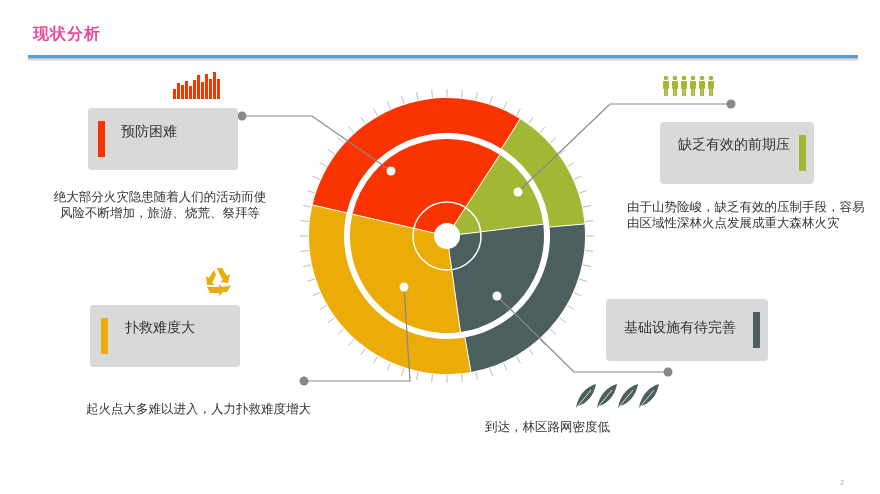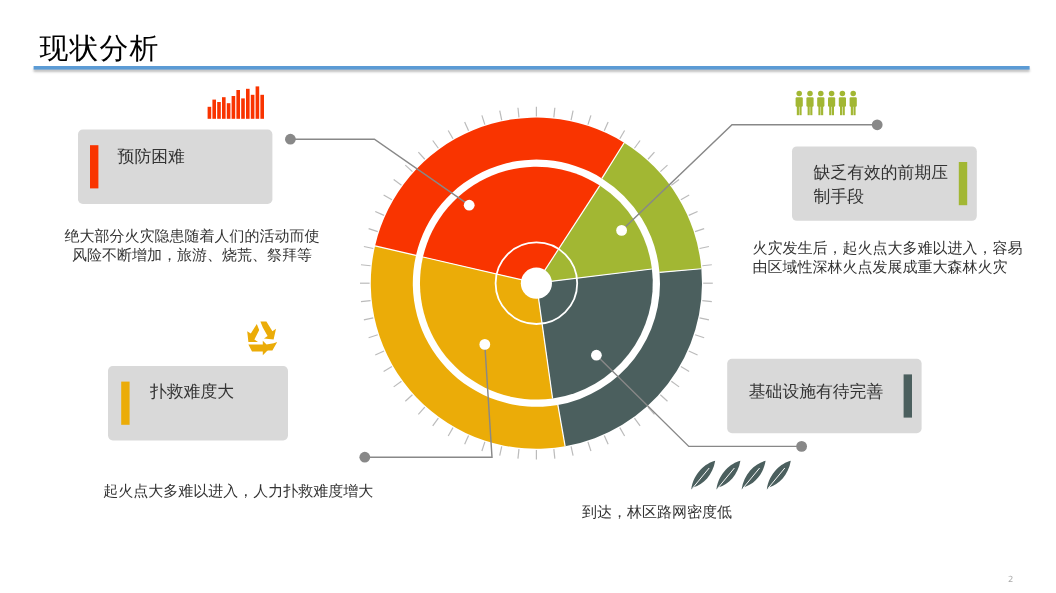--- a/index.html
+++ b/index.html
@@ -1,18 +1,18 @@
 <!DOCTYPE html>
 <html><head>
 <meta charset="utf-8">
 <style>
   html,body{margin:0;padding:0;}
   body{width:880px;height:494px;background:#ffffff;position:relative;overflow:hidden;
        font-family:"DejaVu Sans","Liberation Sans",sans-serif;color:#333;}
-  .title{position:absolute;left:33px;top:24px;font-size:24px;font-weight:normal;color:#000000;letter-spacing:1px;}
+  .title{position:absolute;left:33px;top:24px;font-size:16px;font-weight:bold;color:#ec4899;letter-spacing:1px;}
   .title-rule{position:absolute;left:28px;top:55px;width:830px;height:3px;background:#5b9bd5;
        box-shadow:0 2px 2px rgba(0,0,0,0.25);}
   .card{position:absolute;background:#d9d9d9;border-radius:4px;}
   .card .bar{position:absolute;width:7px;}
   .card .label{position:absolute;font-size:14px;color:#333;line-height:20px;}
   .desc{position:absolute;font-size:12.5px;color:#333;line-height:16px;}
   .pagenum{position:absolute;left:840px;top:479px;font-size:7px;color:#aaa;}
   svg.overlay{position:absolute;left:0;top:0;}
 </style>
 </head>
@@ -197,38 +197,37 @@
       <path d="M577,407 L591,390" stroke="#ffffff" stroke-width="0.8" fill="none"></path>
       <path d="M597,408 C599,394 609,386 617,384 C615,396 607,404 599,406 Z"></path>
       <path d="M598,407 L612,390" stroke="#ffffff" stroke-width="0.8" fill="none"></path>
       <path d="M618,408 C620,394 630,386 638,384 C636,396 628,404 620,406 Z"></path>
       <path d="M619,407 L633,390" stroke="#ffffff" stroke-width="0.8" fill="none"></path>
       <path d="M639,408 C641,394 651,386 659,384 C657,396 649,404 641,406 Z"></path>
       <path d="M640,407 L654,390" stroke="#ffffff" stroke-width="0.8" fill="none"></path>
     </g>
 </svg>
 
-<div class="card" style="left:65px;top:108px;width:162px;height:62px;">
+<div class="card" style="left:88px;top:108px;width:150px;height:62px;">
   <div class="bar" style="left:10px;top:13px;height:36px;background:#f93400;"></div>
   <div class="label" style="left:33px;top:13px;">预防困难</div>
 </div>
 <div class="desc" style="left:35px;top:189px;width:250px;text-align:center;">
   <div>绝大部分火灾隐患随着人们的活动而使</div>
   <div>风险不断增加，旅游、烧荒、祭拜等</div>
 </div>
 
 <div class="card" style="left:660px;top:122px;width:154px;height:62px;">
   <div class="label" style="right:24px;top:12px;text-align:left;">
     <div>缺乏有效的前期压</div>
-    <div>制手段</div>
   </div>
   <div class="bar" style="right:8px;top:13px;height:36px;background:#a2b733;"></div>
 </div>
 <div class="desc" style="left:627px;top:199px;width:250px;">
-  <div>火灾发生后，起火点大多难以进入，容易</div>
+  <div>由于山势险峻，缺乏有效的压制手段，容易</div>
   <div>由区域性深林火点发展成重大森林火灾</div>
 </div>
 
 <div class="card" style="left:90px;top:305px;width:150px;height:62px;">
   <div class="bar" style="left:11px;top:13px;height:36px;background:#ebac08;"></div>
   <div class="label" style="left:35px;top:12px;">扑救难度大</div>
 </div>
 <div class="desc" style="left:40px;top:401px;width:280px;margin-left:46px;">
   <div>起火点大多难以进入，人力扑救难度增大</div>
 </div>

